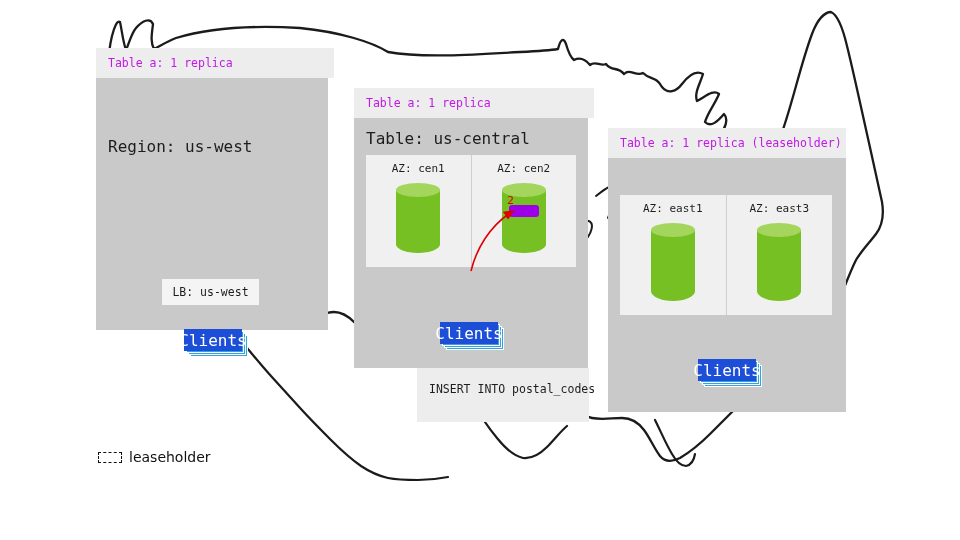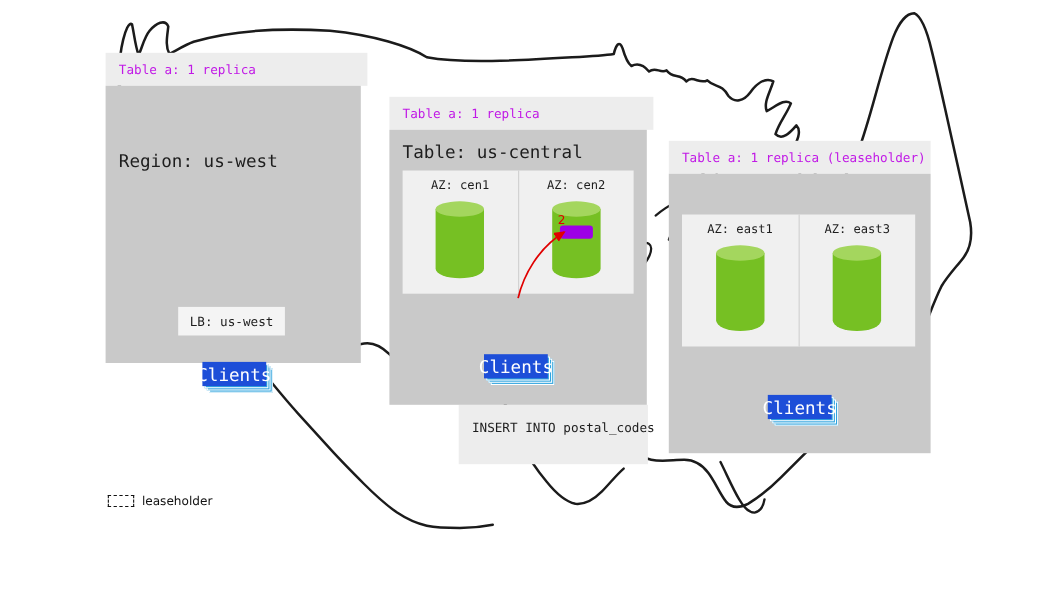--- a/index.html
+++ b/index.html
@@ -91,21 +91,21 @@
     font-family:"DejaVu Sans","Liberation Sans",sans-serif;
   }
 
   
   #legend{position:absolute;z-index:5;display:flex;align-items:center;}
   #legend .swatch{
     width:24px;height:11px;border:1.6px dashed #111111;box-sizing:border-box;
     background:#ffffff;
   }
   #legend .lg-text{
-    margin-left:7px;font-size:11px;color:#111111;
+    margin-left:7px;font-size:14px;color:#111111;
     font-family:"DejaVu Sans","Liberation Sans",sans-serif;white-space:nowrap;
   }
 </style>
 </head>
 <body>
 
 <div id="stage">
 
   <svg id="usmap" viewBox="0 0 960 540" xmlns="http://www.w3.org/2000/svg">
     <path fill="none" stroke="#1b1b1b" stroke-width="2.2" stroke-linejoin="round" stroke-linecap="round" d="M115,33 L119,20 L124,35 L127,48 L131,38 L136,26 L147,18 L152,29 L149,40 L153,48

